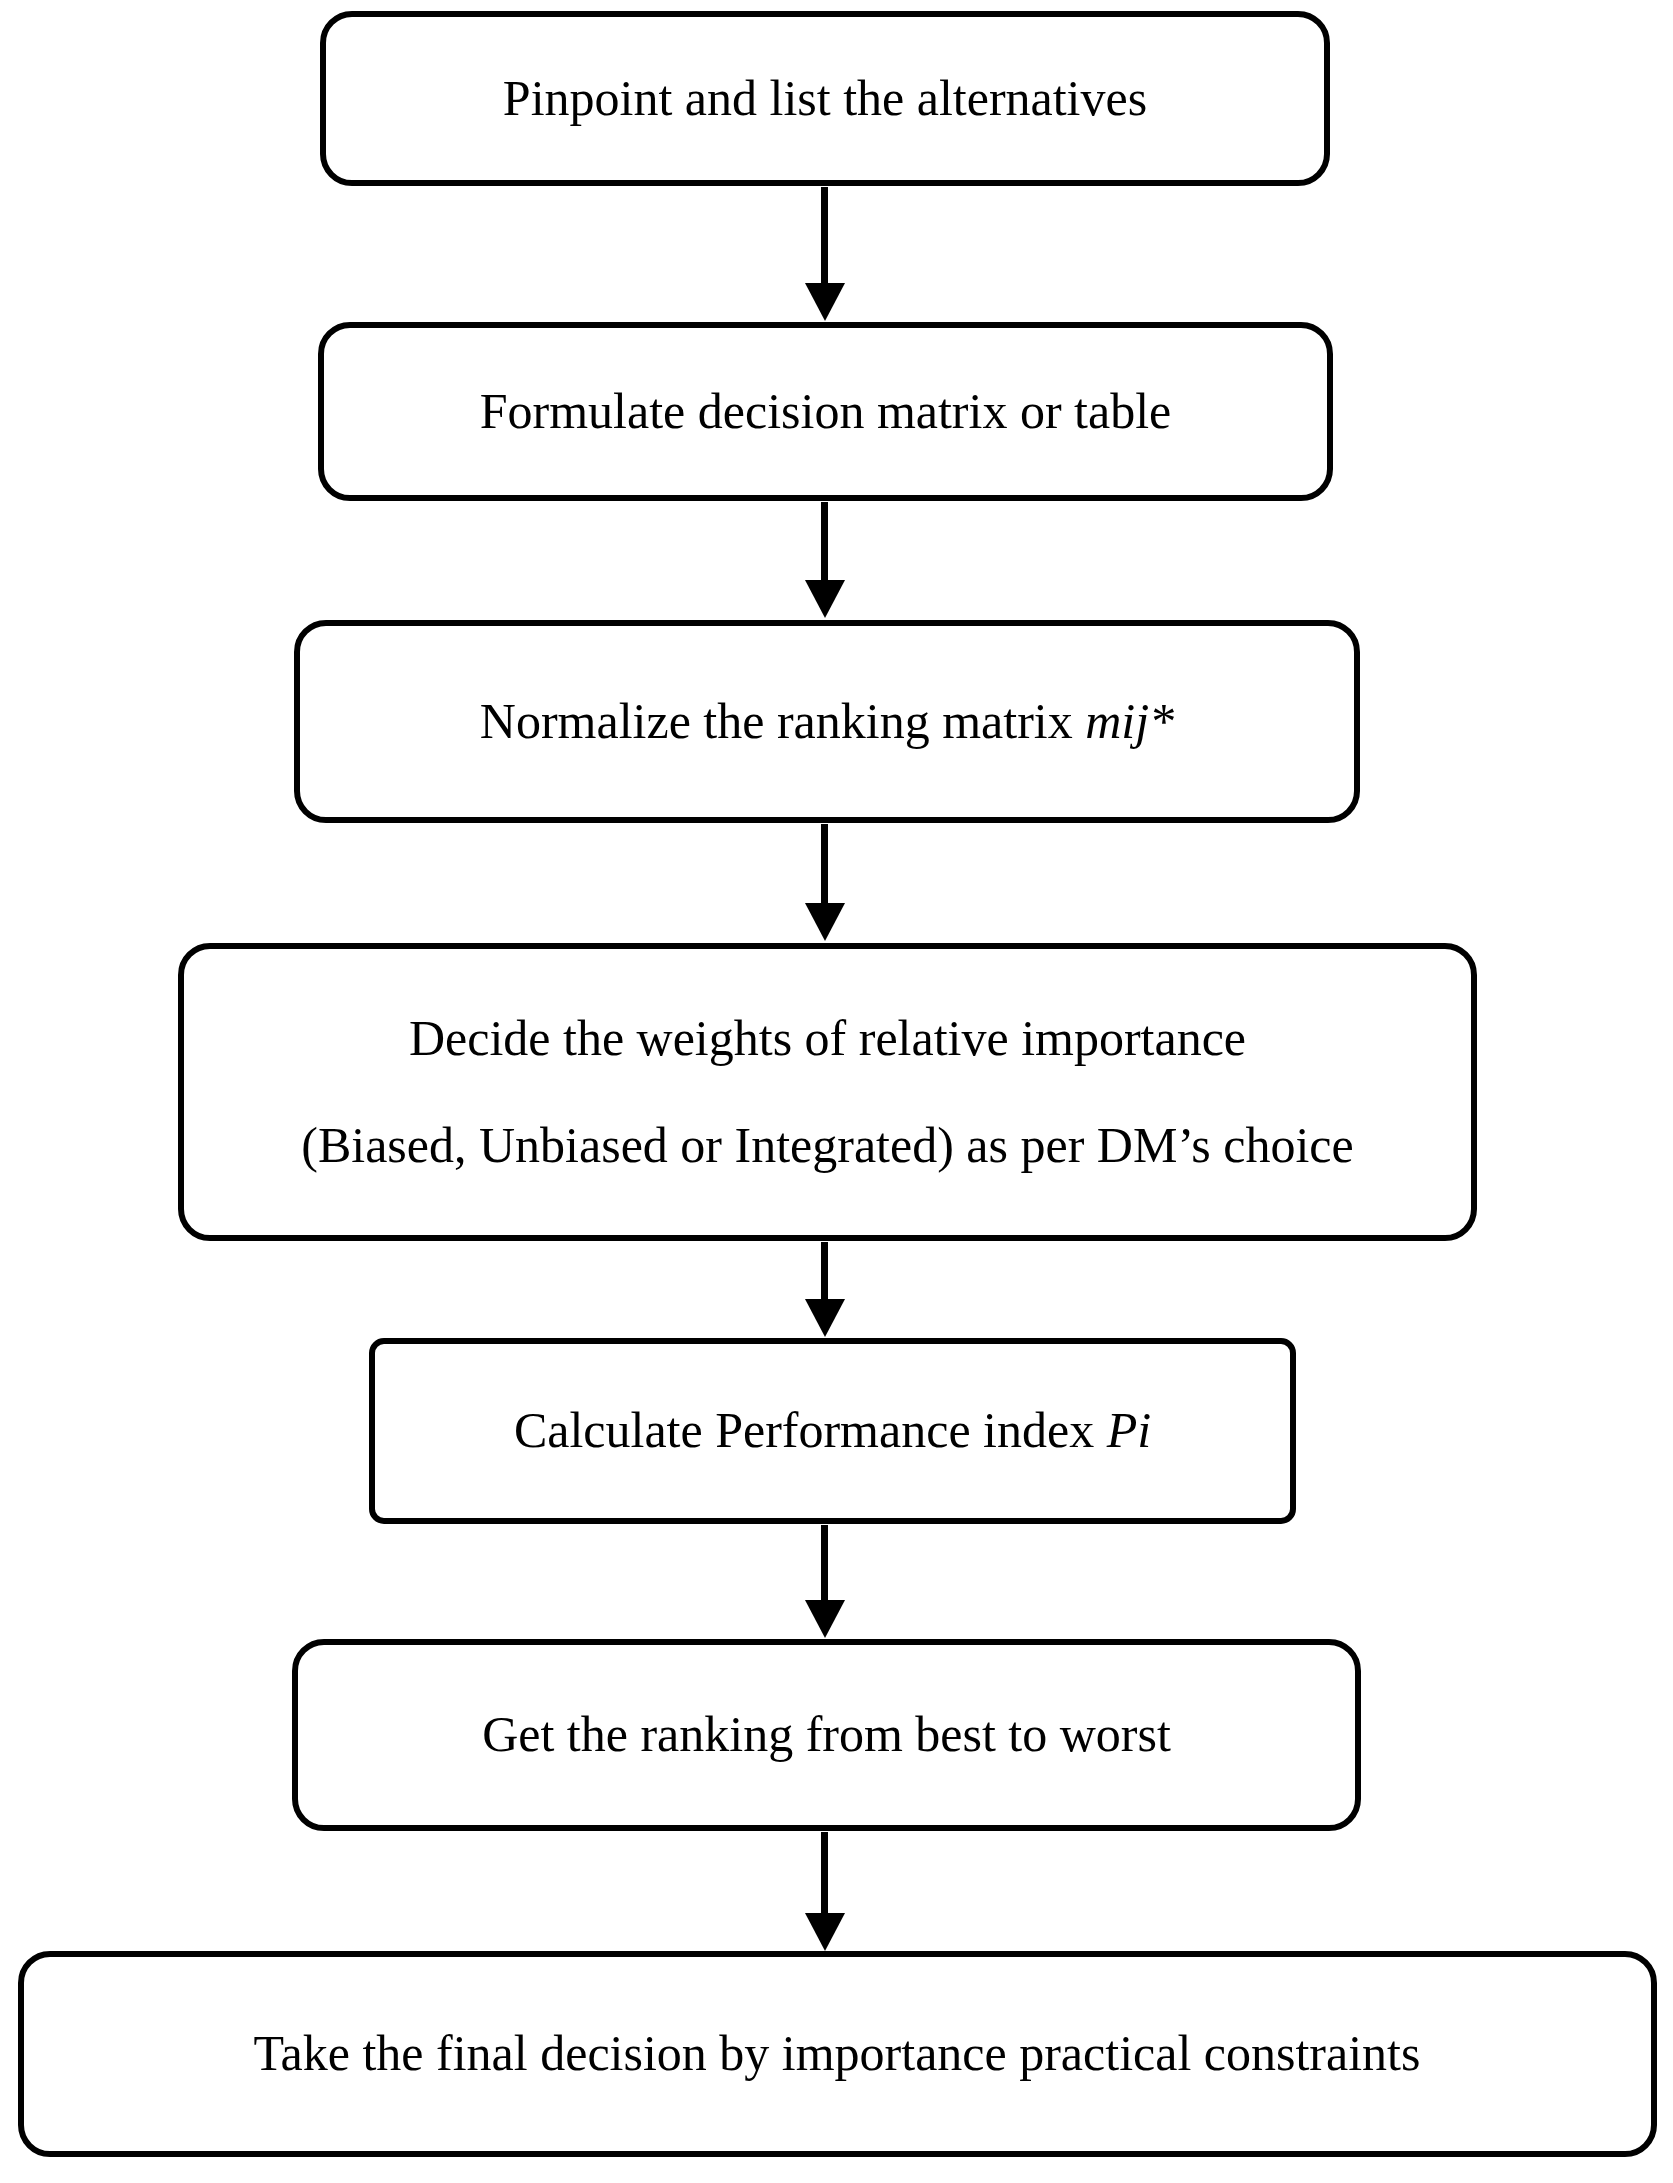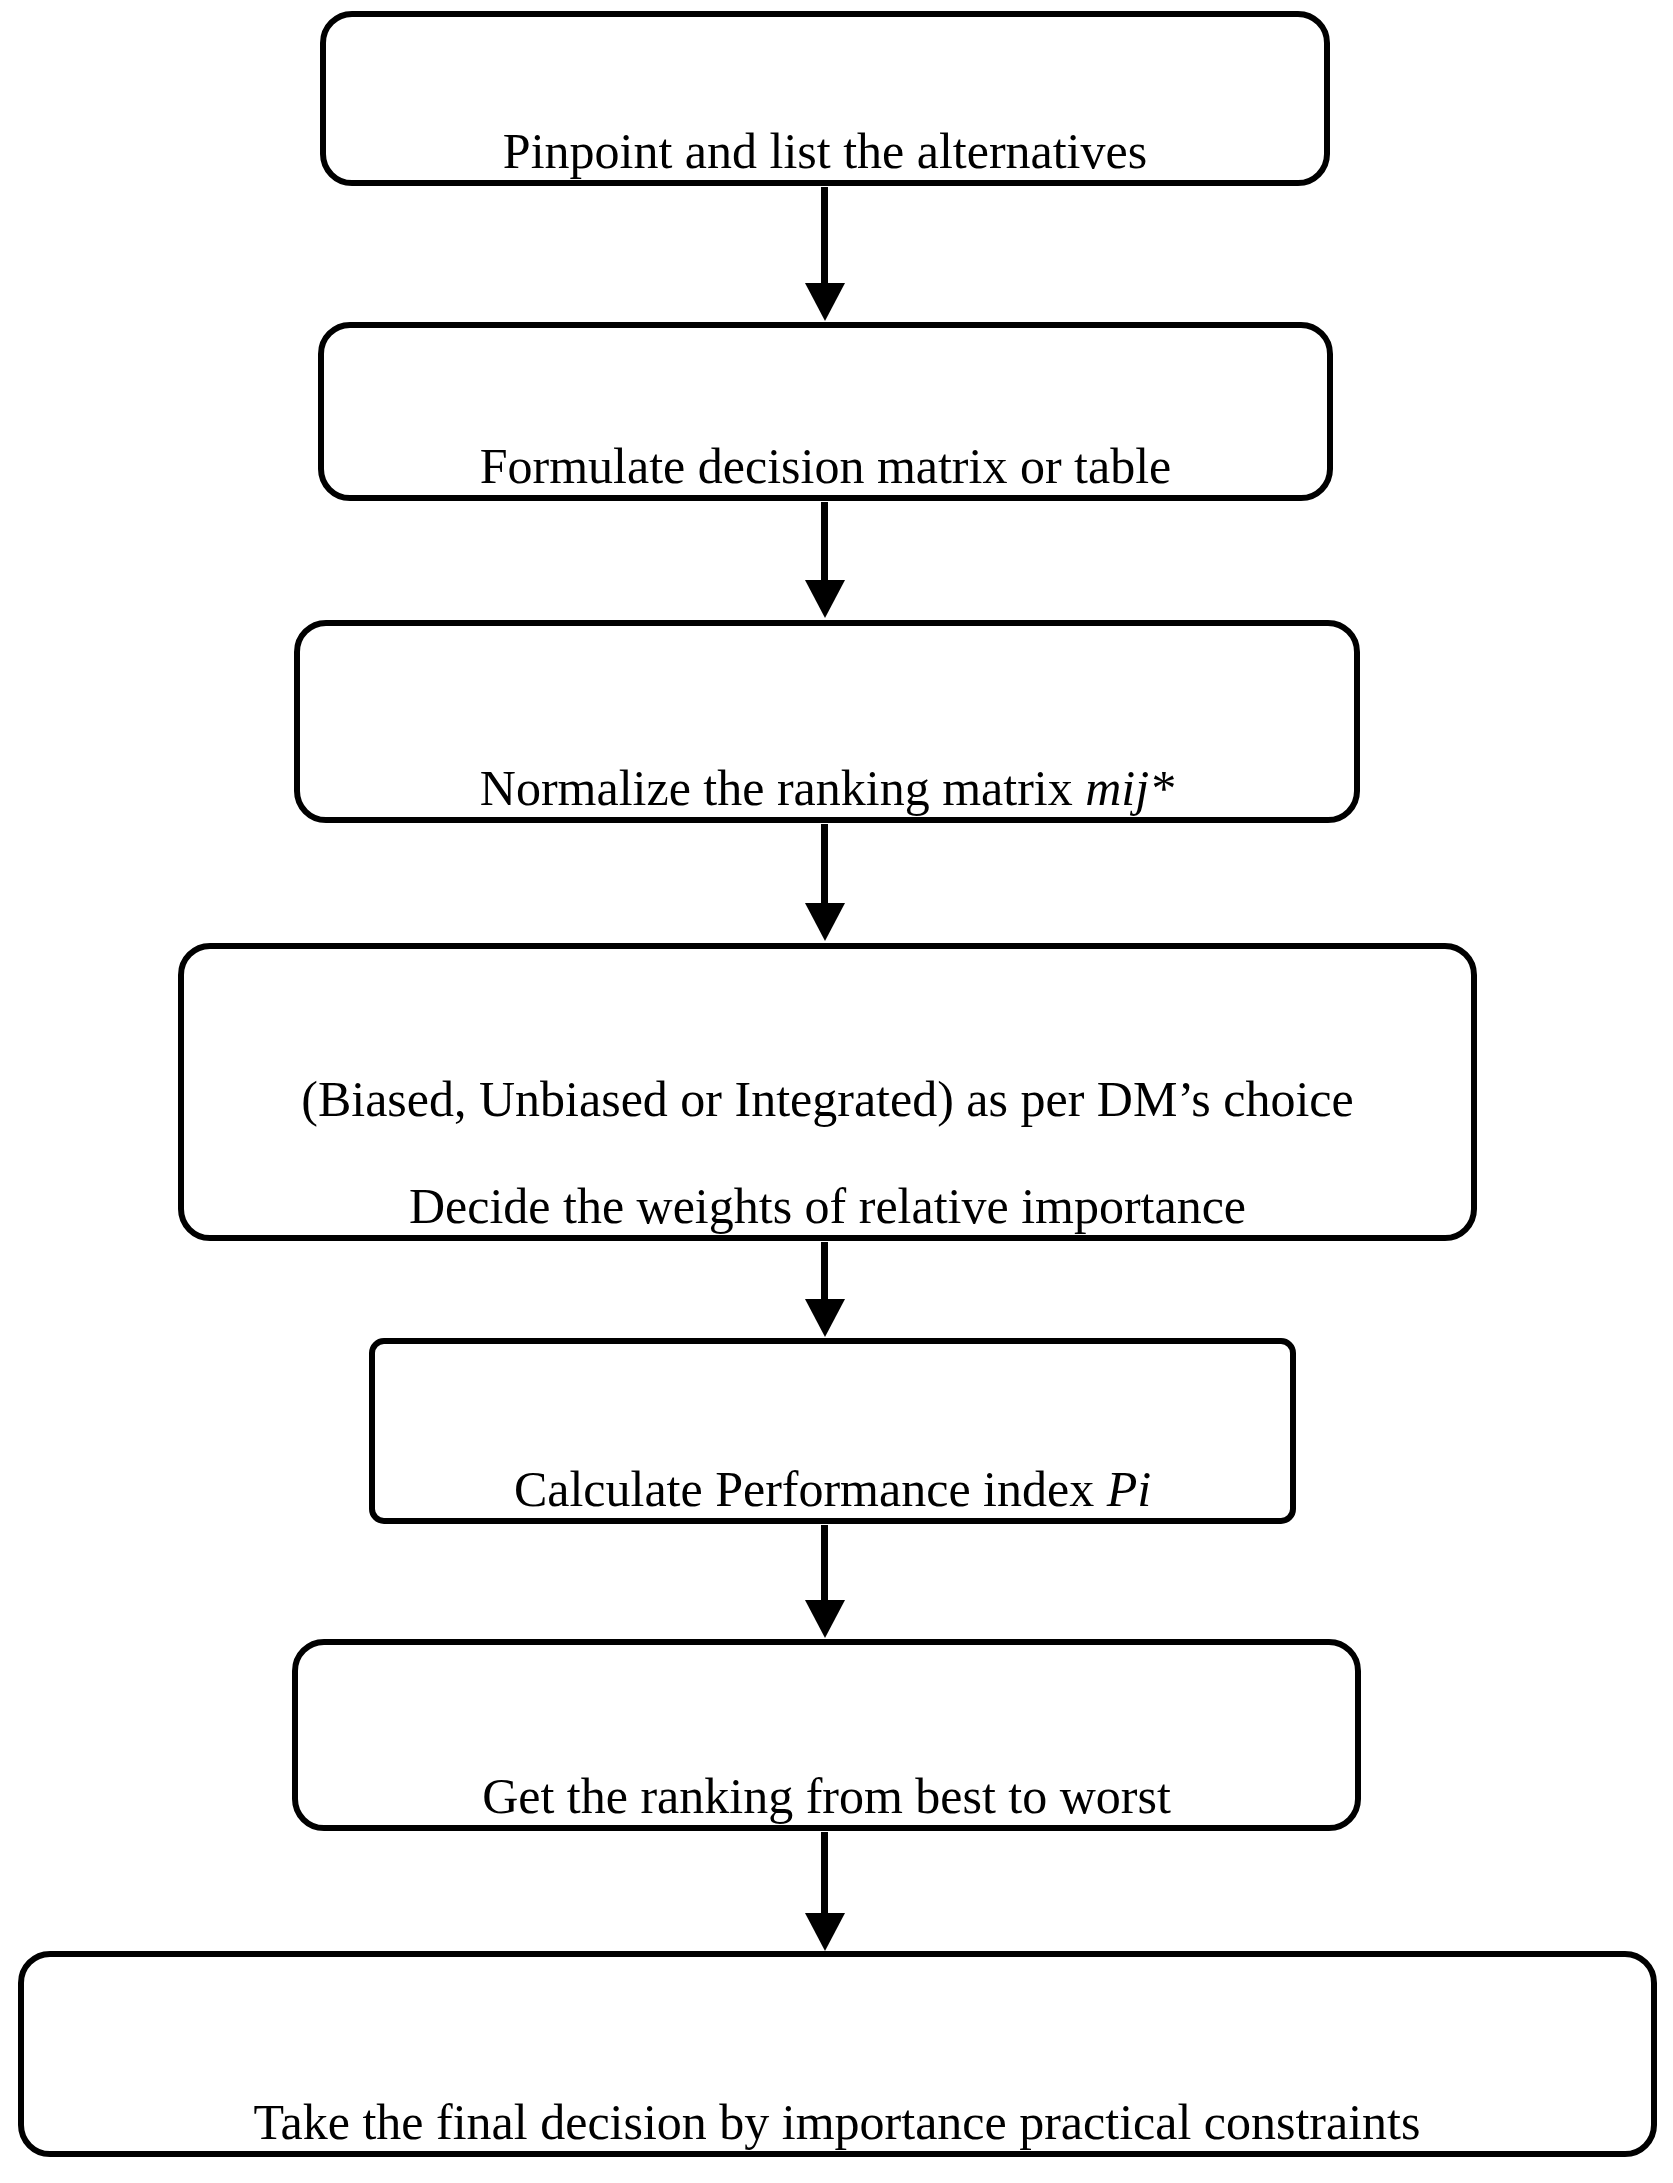--- a/index.html
+++ b/index.html
@@ -18,21 +18,21 @@
   }
   .node {
     position: absolute;
     box-sizing: border-box;
     border: 6.3px solid #000000;
     border-radius: 32px;
     background: #ffffff;
     display: flex;
     flex-direction: column;
     align-items: center;
-    justify-content: flex-end;
+    justify-content: center;
     text-align: center;
     font-size: 50px;
     line-height: 1.15;
     gap: 49px;
   }
   .node .line {
     white-space: nowrap;
   }
   .node em {
   }
@@ -83,22 +83,22 @@
   <div class="node" style="left:294px; top:620px; width:1066px; height:203px;">
     <div class="line"><span>Normalize the ranking matrix </span><em>mij*</em></div>
   </div>
 
   <div class="arrow" style="left:804px; top:824px; height:117px;">
     <div class="shaft"></div>
     <div class="head"></div>
   </div>
 
   <div class="node" style="left:178px; top:943px; width:1299px; height:298px;">
+    <div class="line">Decide the weights of relative importance</div>
     <div class="line">(Biased, Unbiased or Integrated) as per DM’s choice</div>
-    <div class="line">Decide the weights of relative importance</div>
   </div>
 
   <div class="arrow" style="left:804px; top:1242px; height:95px;">
     <div class="shaft"></div>
     <div class="head"></div>
   </div>
 
   <div class="node" style="left:369px; top:1338px; width:927px; height:186px;border-radius:15px;">
     <div class="line"><span>Calculate Performance index </span><em>Pi</em></div>
   </div>

